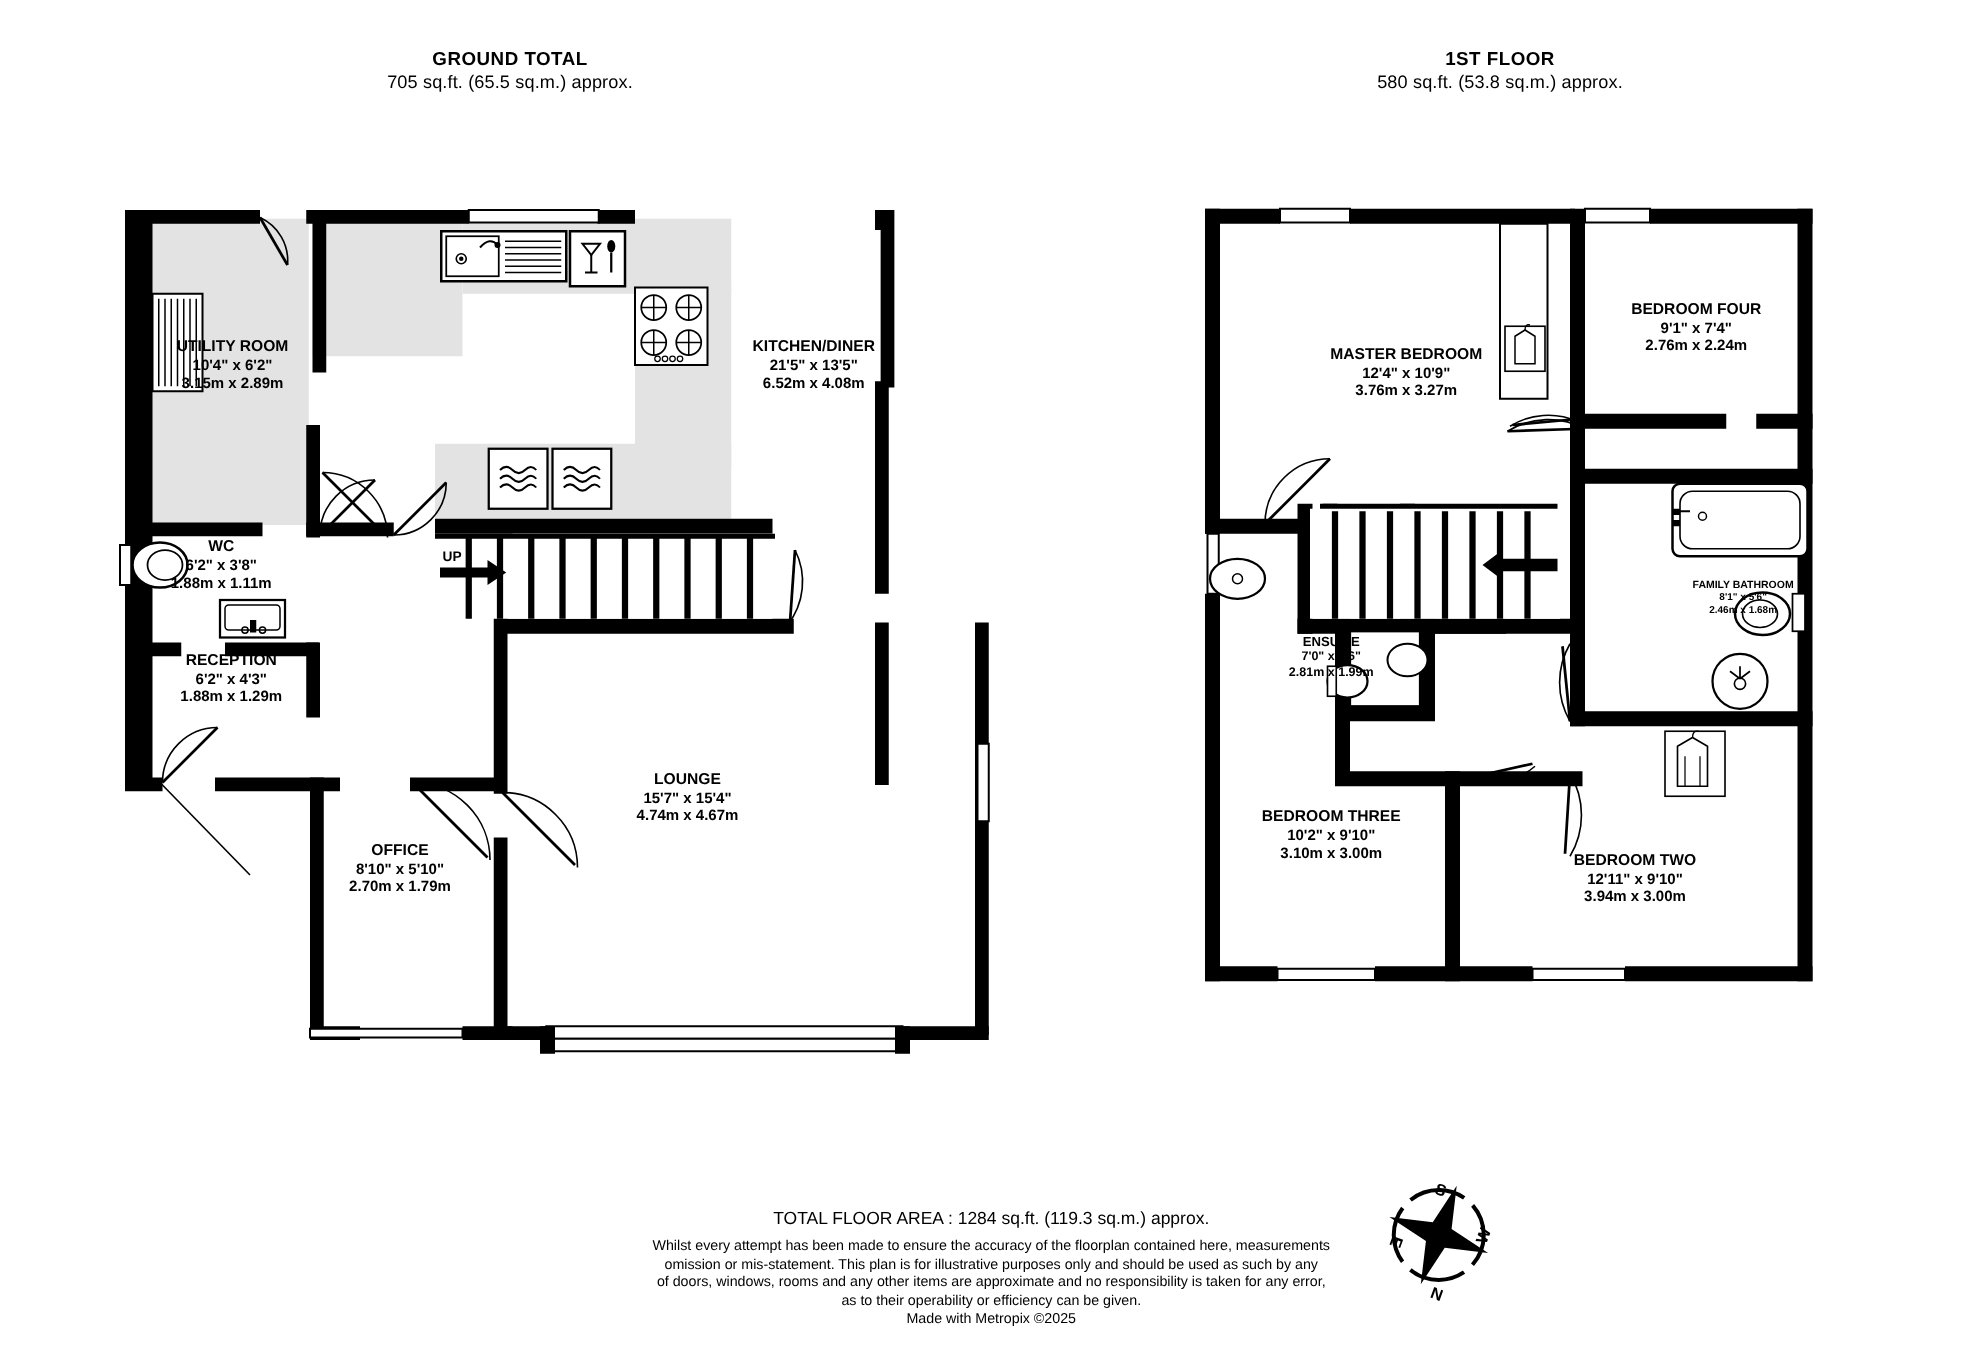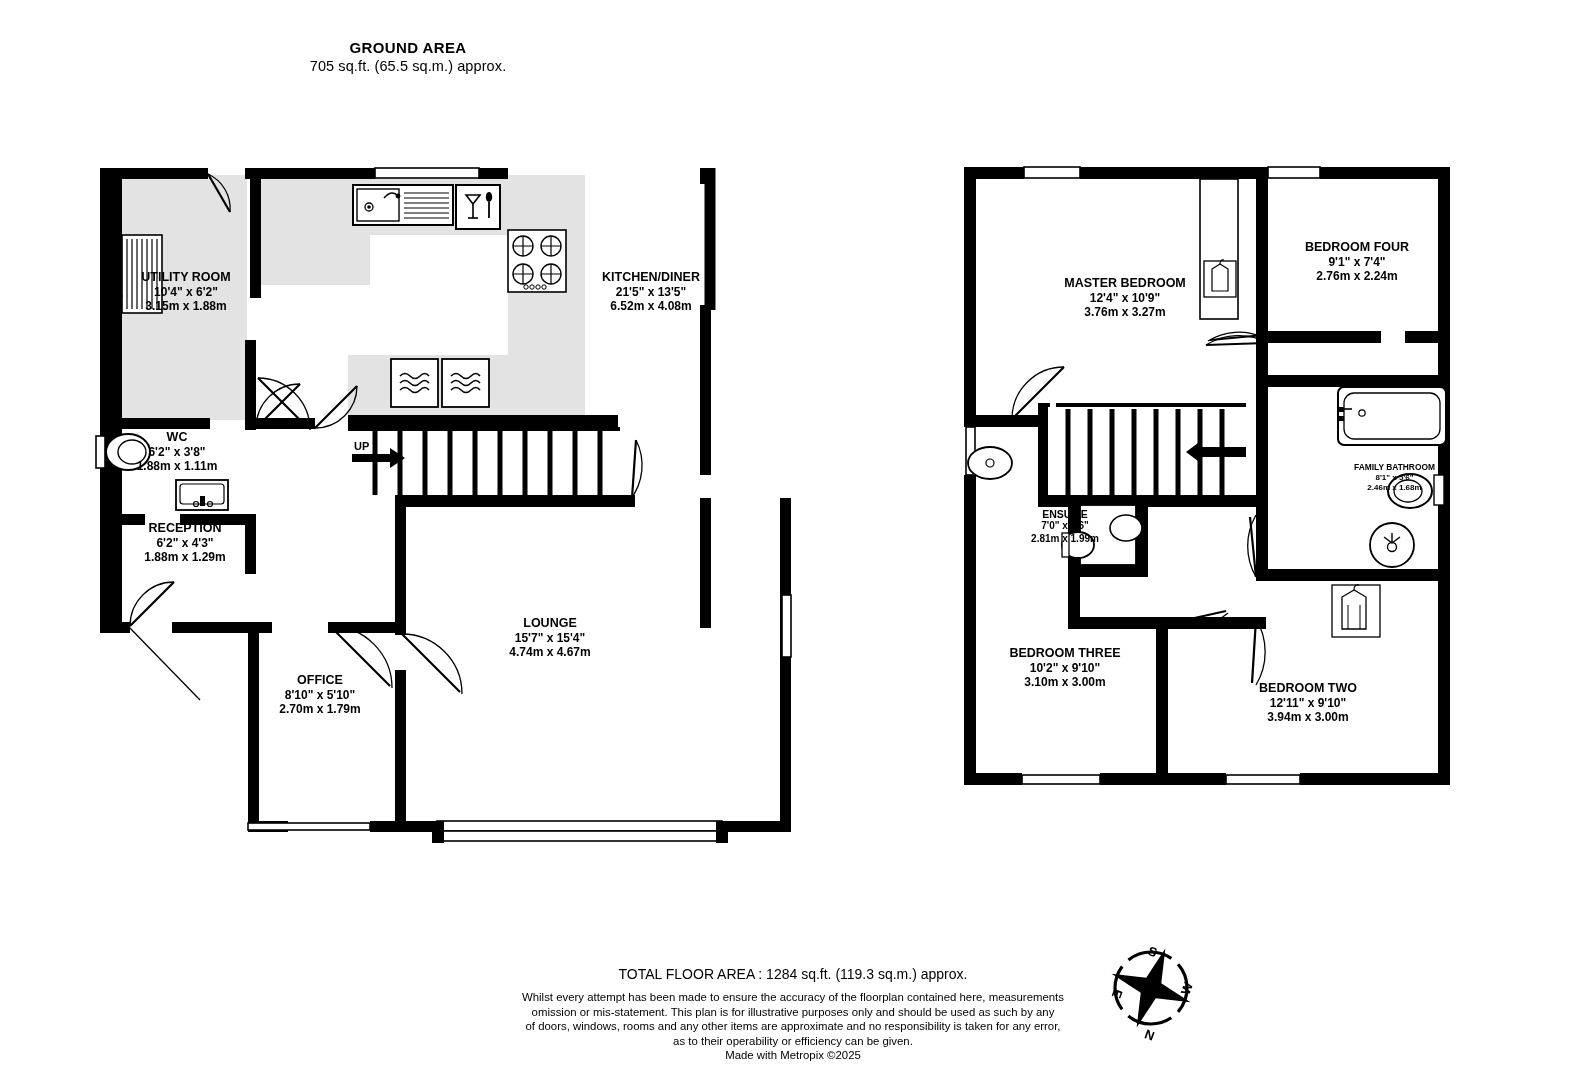--- a/index.html
+++ b/index.html
@@ -97,24 +97,28 @@
     height: 108px;
   }
   svg { display: block; }
 </style>
 </head>
 <body>
 
 <div class="stage">
 
   <div class="floor-title" id="gf-title">
-    <span>GROUND AREA</span>
+    <span>GROUND TOTAL</span>
     <span class="sub">705 sq.ft. (65.5 sq.m.) approx.</span>
   </div>
 
+  <div class="floor-title" id="ff-title">
+    <span>1ST FLOOR</span>
+    <span class="sub">580 sq.ft. (53.8 sq.m.) approx.</span>
+  </div>
 
   <svg width="760" height="720" viewBox="0 0 760 720" style="position:absolute;left:80px;top:140px;">
 
     <g fill="#e3e3e3">
       <rect x="27" y="35" width="140" height="245"></rect>
       <rect x="170" y="35" width="120" height="110"></rect>
       <rect x="290" y="35" width="215" height="60"></rect>
       <rect x="428" y="90" width="77" height="145"></rect>
       <rect x="268" y="215" width="237" height="60"></rect>
     </g>
@@ -307,21 +311,21 @@
       <rect x="268" y="287" width="272" height="4" fill="#000000"></rect>
 
       <path d="M 272 314 L 310 314 L 310 308 L 325 318 L 310 328 L 310 322 L 272 322 Z" fill="#000000"></path>
     </g>
 
   </svg>
 
   <div class="room-label" style="left:96px;top:270px;width:180px;">
     <span>UTILITY ROOM</span>
     <span class="dim">10'4"  x 6'2"</span>
-    <span class="dim">3.15m  x 1.88m</span>
+    <span class="dim">3.15m  x 2.89m</span>
   </div>
 
   <div class="room-label" style="left:556px;top:270px;width:190px;">
     <span>KITCHEN/DINER</span>
     <span class="dim">21'5"  x 13'5"</span>
     <span class="dim">6.52m  x 4.08m</span>
   </div>
 
   <div class="room-label" style="left:82px;top:430px;width:190px;">
     <span>WC</span>

